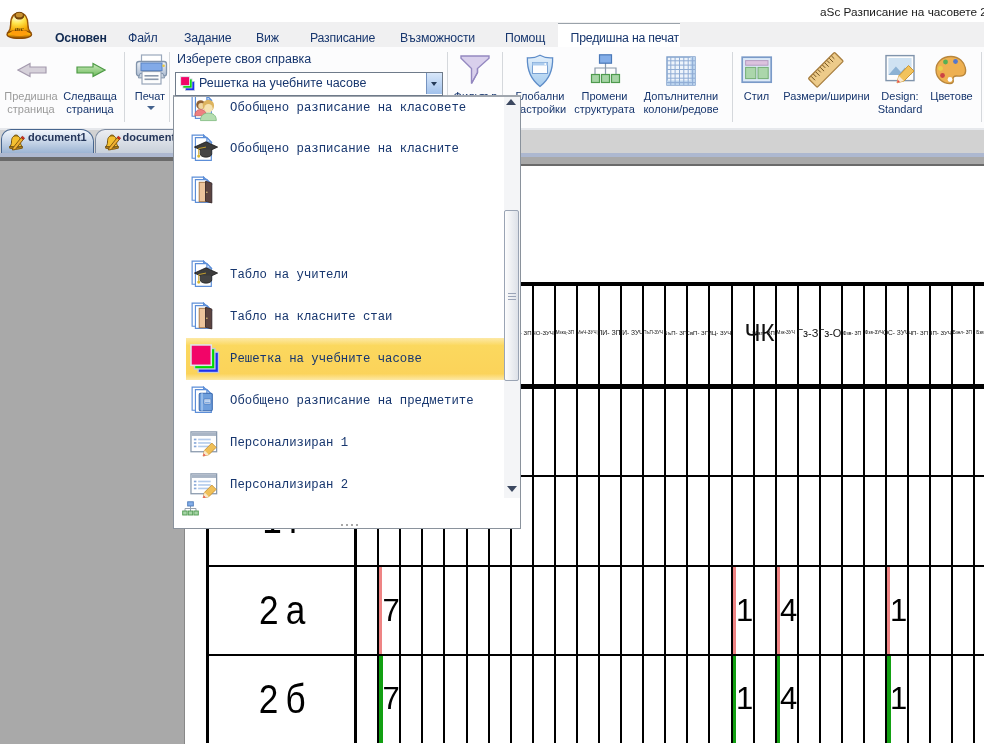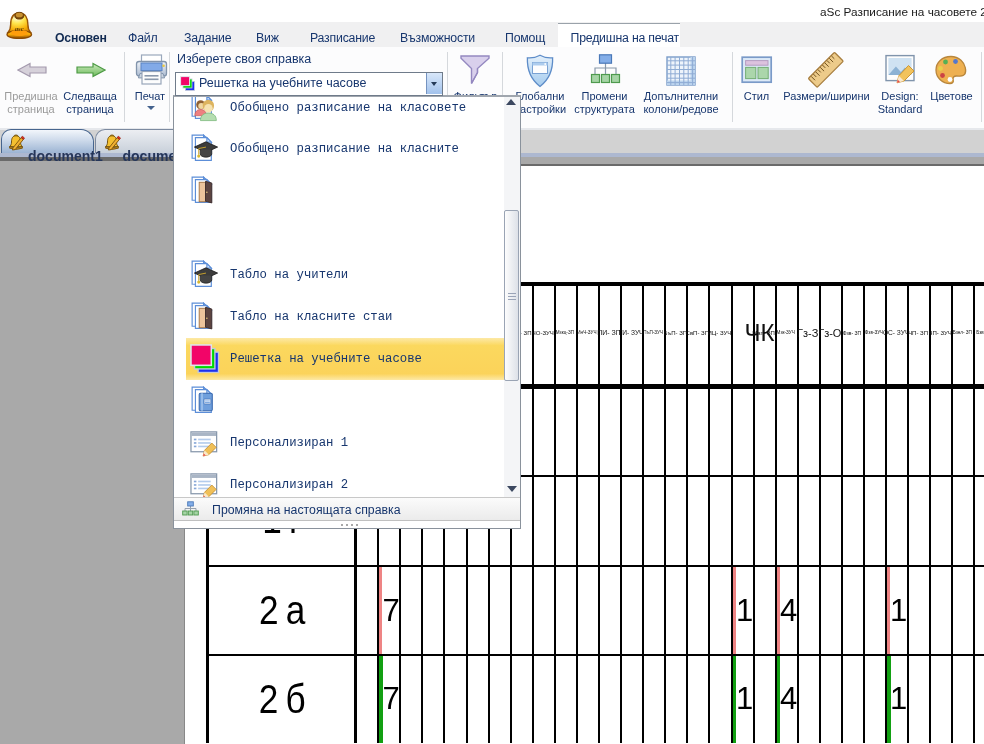--- a/index.html
+++ b/index.html
@@ -13,21 +13,21 @@
 .mi { position:absolute; top:30.5px; font-size:12.3px; letter-spacing:-0.2px; color:#17366e; white-space:nowrap; }
 #ribbon { left:0; top:47px; width:984px; height:81px; background:#fcfcfd; }
 .gsep { position:absolute; top:52px; height:70px; width:1px; background:#d5d8dc; }
 .rlb { position:absolute; font-size:11px; color:#17366e; text-align:center; line-height:12.5px; white-space:pre; }
 .rlb.gray { color:#9b9b9b; }
 #tabstrip { left:0; top:128px; width:984px; height:24.5px; background:#d2d2d2; }
 #bluband { left:0; top:152.5px; width:984px; height:4px; background:#adb8d0; }
 .doctab { position:absolute; top:128.5px; height:24px; border-radius:9px 9px 0 0; }
 #tab1 { left:0.5px; width:93px; background:linear-gradient(#f2f6fb,#ccd9ea 46%,#9cb4d3); border:1.6px solid #47658e; border-bottom:none; border-radius:10px 13px 0 0; z-index:3; }
 #tab2 { left:95px; width:102px; background:linear-gradient(#eceef2,#c8d0da); border:1.3px solid #7c8aa0; border-bottom:none; border-radius:10px 13px 0 0; z-index:2; }
-.doctab span { position:absolute; left:26.5px; top:18px; font-size:14px; font-weight:bold; color:#25365a; }
+.doctab span { position:absolute; left:26.5px; top:1px; font-size:11px; font-weight:bold; color:#25365a; }
 
 #preview { left:0; top:156.5px; width:984px; height:587.5px; background:#a9a9a9; overflow:hidden; }
 #paneline { position:absolute; left:0; top:0.7px; width:176px; height:3.4px; background:#6a6a6a; }
 #page { position:absolute; left:183.5px; top:7.3px; width:801px; height:581px; background:#fff; border-top:2.6px solid #6a6a6a; border-left:1.5px solid #888; }
 #tbl { position:absolute; left:-185px; top:-166.4px; width:1169px; height:754px; }
 .vl { position:absolute; top:282.6px; width:2.1px; height:461.4px; background:#000; }
 .hl { position:absolute; left:206.2px; width:778px; background:#000; }
 .hc { position:absolute; top:322px; height:24px; line-height:24px; text-align:center; color:#111; white-space:nowrap; }
 .dg { position:absolute; font-size:31px; color:#000; }
 .rowlb { position:absolute; left:209.6px; width:145px; text-align:center; font-size:40px; letter-spacing:-1.5px; color:#000; transform:scaleX(.88); }
@@ -384,20 +384,21 @@
           <path d="M2.2 1.2 h11.8 l4.6 4.6 V25 H2.2 Z" fill="#fff" stroke="#5c8ed8" stroke-width="1.2"></path>
 <path d="M14 1.2 v4.6 h4.6 z" fill="#d8e8f8" stroke="#5c8ed8" stroke-width="1.2"></path>
 <path d="M5.6 3.8 h11.8 l4.6 4.6 v18.8 H5.6 Z" fill="#fff" stroke="#5c8ed8" stroke-width="1.2"></path>
 <path d="M17.4 3.8 v4.6 h4.6 z" fill="#d8e8f8" stroke="#5c8ed8" stroke-width="1.2"></path>
 <rect x="9.5" y="7.5" width="13.5" height="18" rx="1.2" fill="#6f9fdc" stroke="#3a6ab0" stroke-width="1.1"></rect>
 <rect x="11.5" y="7.5" width="1.8" height="18" fill="#9cc0ec"></rect>
 <rect x="14.5" y="13.5" width="7" height="5" rx="0.6" fill="#f4f8ff" stroke="#3a6ab0" stroke-width="0.7"></rect>
 <rect x="15.5" y="15" width="5" height="0.9" fill="#6f9fdc"></rect>
           <rect x="15.5" y="16.6" width="5" height="0.9" fill="#6f9fdc"></rect>
         </svg>
+        <span>Обобщено разписание на предметите</span>
       </div>
 <div class="li" style="top:325.4px">
         <svg class="lic" viewBox="0 0 32 32" width="31" height="31">
           <rect x="1" y="4" width="26.5" height="20.5" fill="#fff" stroke="#8898ac" stroke-width="1.3"></rect>
 <rect x="1.6" y="4.6" width="25.3" height="3.6" fill="#a9b5c5"></rect>
 <rect x="4" y="11" width="2.6" height="1.7" fill="#88a8d8"></rect>
           <rect x="8.4" y="11" width="13" height="1.7" fill="#b4ccec"></rect>
 <rect x="4" y="14.6" width="2.6" height="1.7" fill="#88a8d8"></rect>
           <rect x="8.4" y="14.6" width="13" height="1.7" fill="#b4ccec"></rect>
 <rect x="4" y="18.2" width="2.6" height="1.7" fill="#88a8d8"></rect>
@@ -427,23 +428,20 @@
 </div>
 <div id="sbar">
 <div class="tri-up" style="position:absolute;left:2px;top:2.5px"></div>
 <div id="sthumb">
 <div style="position:absolute;left:3px;top:82px;width:8px;height:1.2px;background:#9aa4b8"></div>
 <div style="position:absolute;left:3px;top:85px;width:8px;height:1.2px;background:#9aa4b8"></div>
 <div style="position:absolute;left:3px;top:88px;width:8px;height:1.2px;background:#9aa4b8"></div>
 </div>
 <div class="tri-dn" style="position:absolute;left:3px;top:389.5px"></div>
 </div>
-<div id="botbar">
-      <span>Промяна на настоящата справка</span>
-    </div>
 <svg width="17" height="17" viewBox="0 0 17 17" style="position:absolute;left:8.4px;top:404.9px">
 <path d="M8.5 5 V7.5 M3 10 V7.5 H14 V10 M8.5 7.5 V10" fill="none" stroke="#98a2ae" stroke-width="1"></path>
 <rect x="5.7" y="0.8" width="5.6" height="4.2" fill="#84aee8" stroke="#4a78b8" stroke-width="0.9"></rect>
 <rect x="0.7" y="10" width="4.4" height="4" fill="#a6d4a6" stroke="#4e9a4e" stroke-width="0.9"></rect>
 <rect x="6.3" y="10" width="4.4" height="4" fill="#a6d4a6" stroke="#4e9a4e" stroke-width="0.9"></rect>
 <rect x="11.9" y="10" width="4.4" height="4" fill="#a6d4a6" stroke="#4e9a4e" stroke-width="0.9"></rect>
     </svg>
 <div class="dot" style="left:167px"></div>
 <div class="dot" style="left:172px"></div>
 <div class="dot" style="left:177px"></div>

